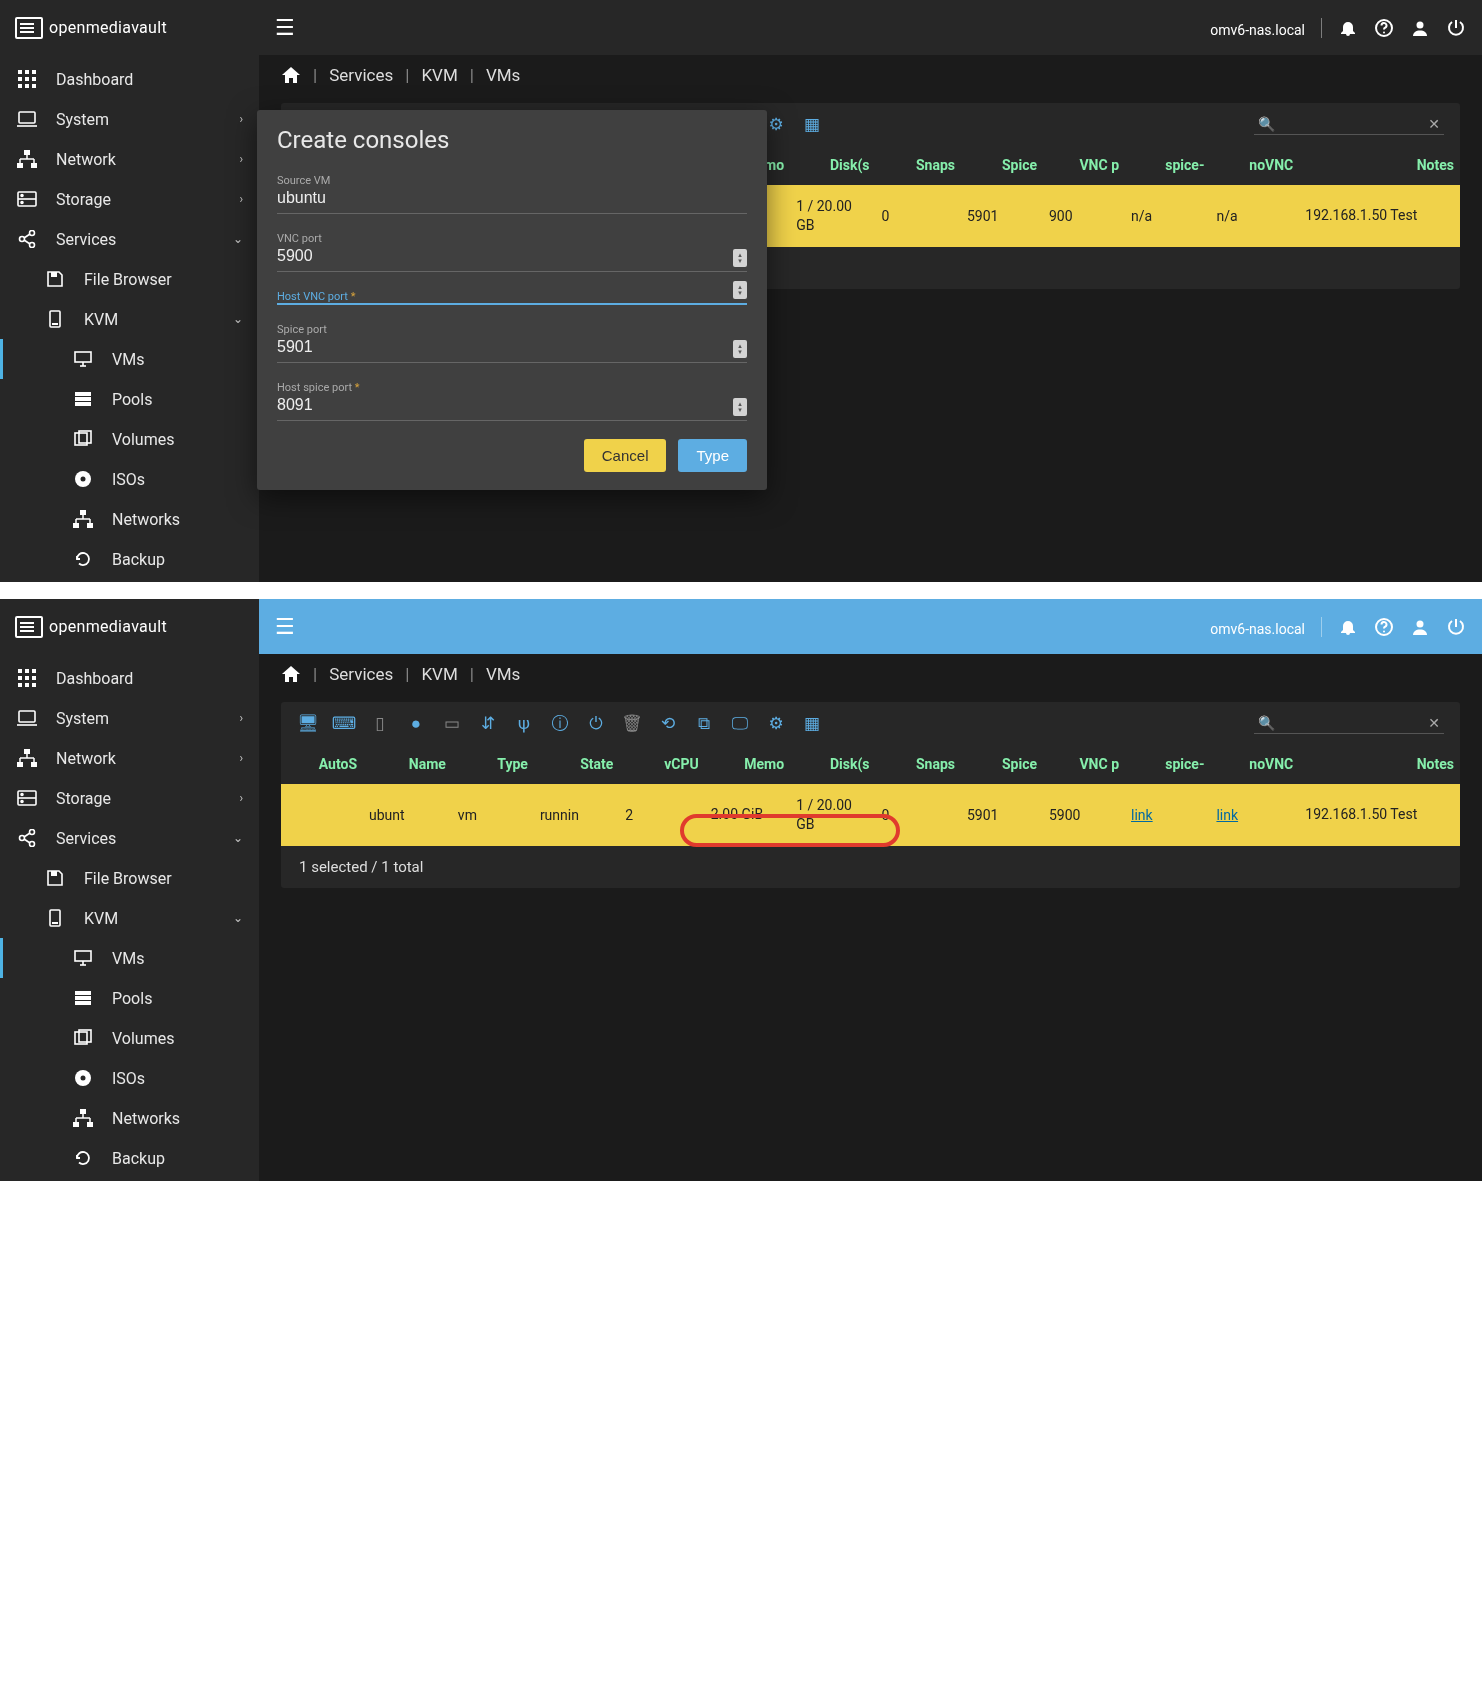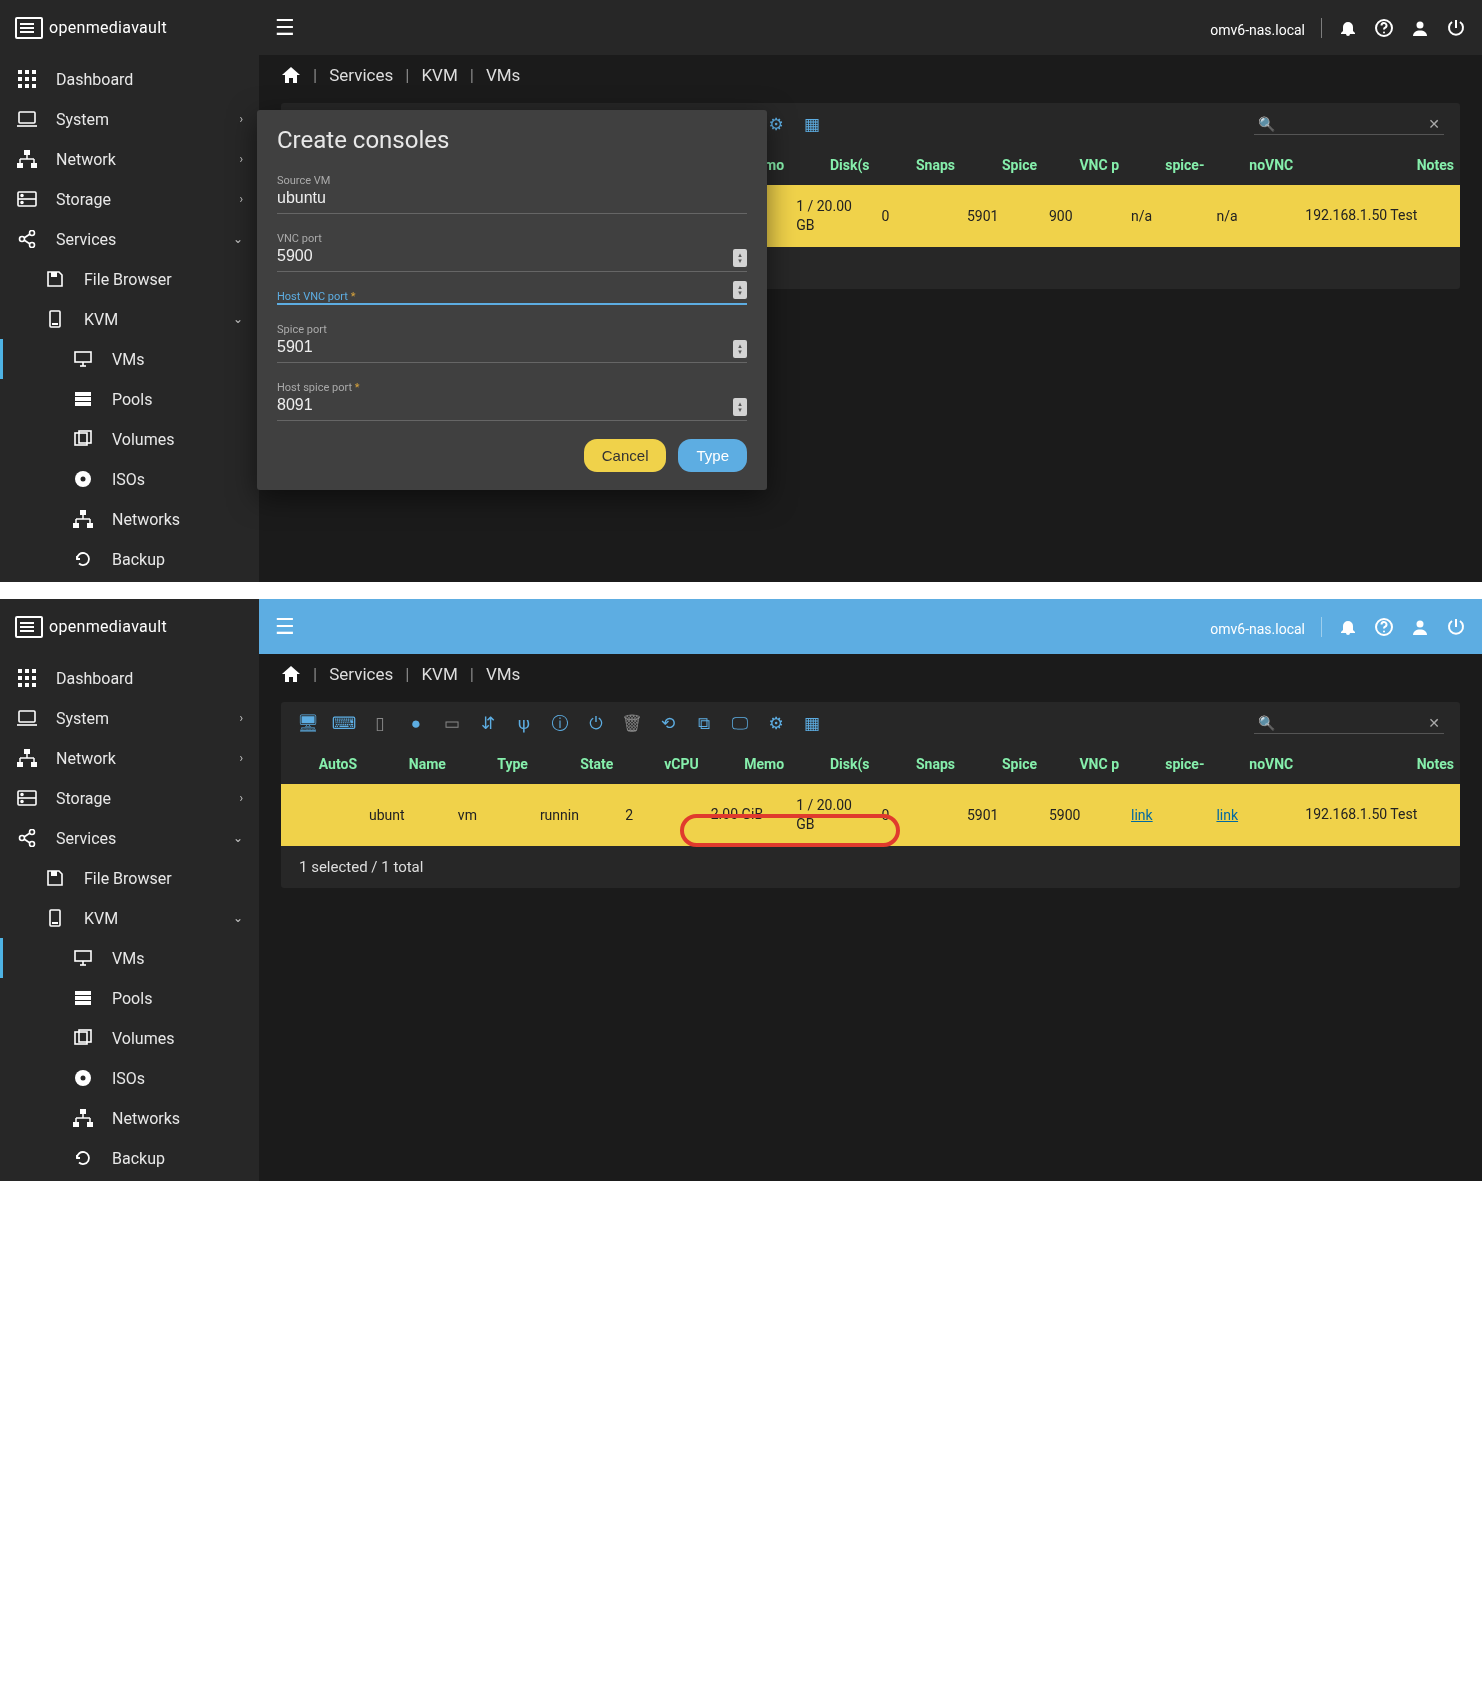--- a/index.html
+++ b/index.html
@@ -58,21 +58,21 @@
 .modal h2 { font-size: 24px; font-weight: 400; margin-bottom: 8px; }
 .field { position: relative; padding-top: 12px; margin-bottom: 6px; border-bottom: 1px solid #666; }
 .field.focused { border-bottom: 2px solid #5dade2; }
 .field label { font-size: 11px; color: #aaa; display: block; }
 .field.focused label { color: #5dade2; }
 .field .req { color: #d6a23c; }
 .field input { width: 100%; background: transparent; border: none; color: #eee; font-size: 16px; padding: 2px 18px 6px 0; outline: none; }
 .spinner { position: absolute; right: 0; bottom: 4px; width: 14px; height: 18px; background: #d3d3d3; border-radius: 2px; display: flex; flex-direction: column; justify-content: center; align-items: center; font-size: 7px; color: #555; }
 .spinner span { line-height: 6px; }
 .btns { display: flex; gap: 12px; justify-content: flex-end; margin-top: 18px; }
-.btn { padding: 8px 18px; border-radius: 13px; border: none; font-size: 15px; cursor: pointer; }
+.btn { padding: 8px 18px; border-radius: 3px; border: none; font-size: 15px; cursor: pointer; }
 .btn.cancel { background: #f0d24a; color: #333; }
 .btn.start { background: #5dade2; color: #fff; }
 
 svg { display: block; }
 </style>
 </head>
 <body>
 
 <div class="screenshot">
   <aside class="sidebar">

